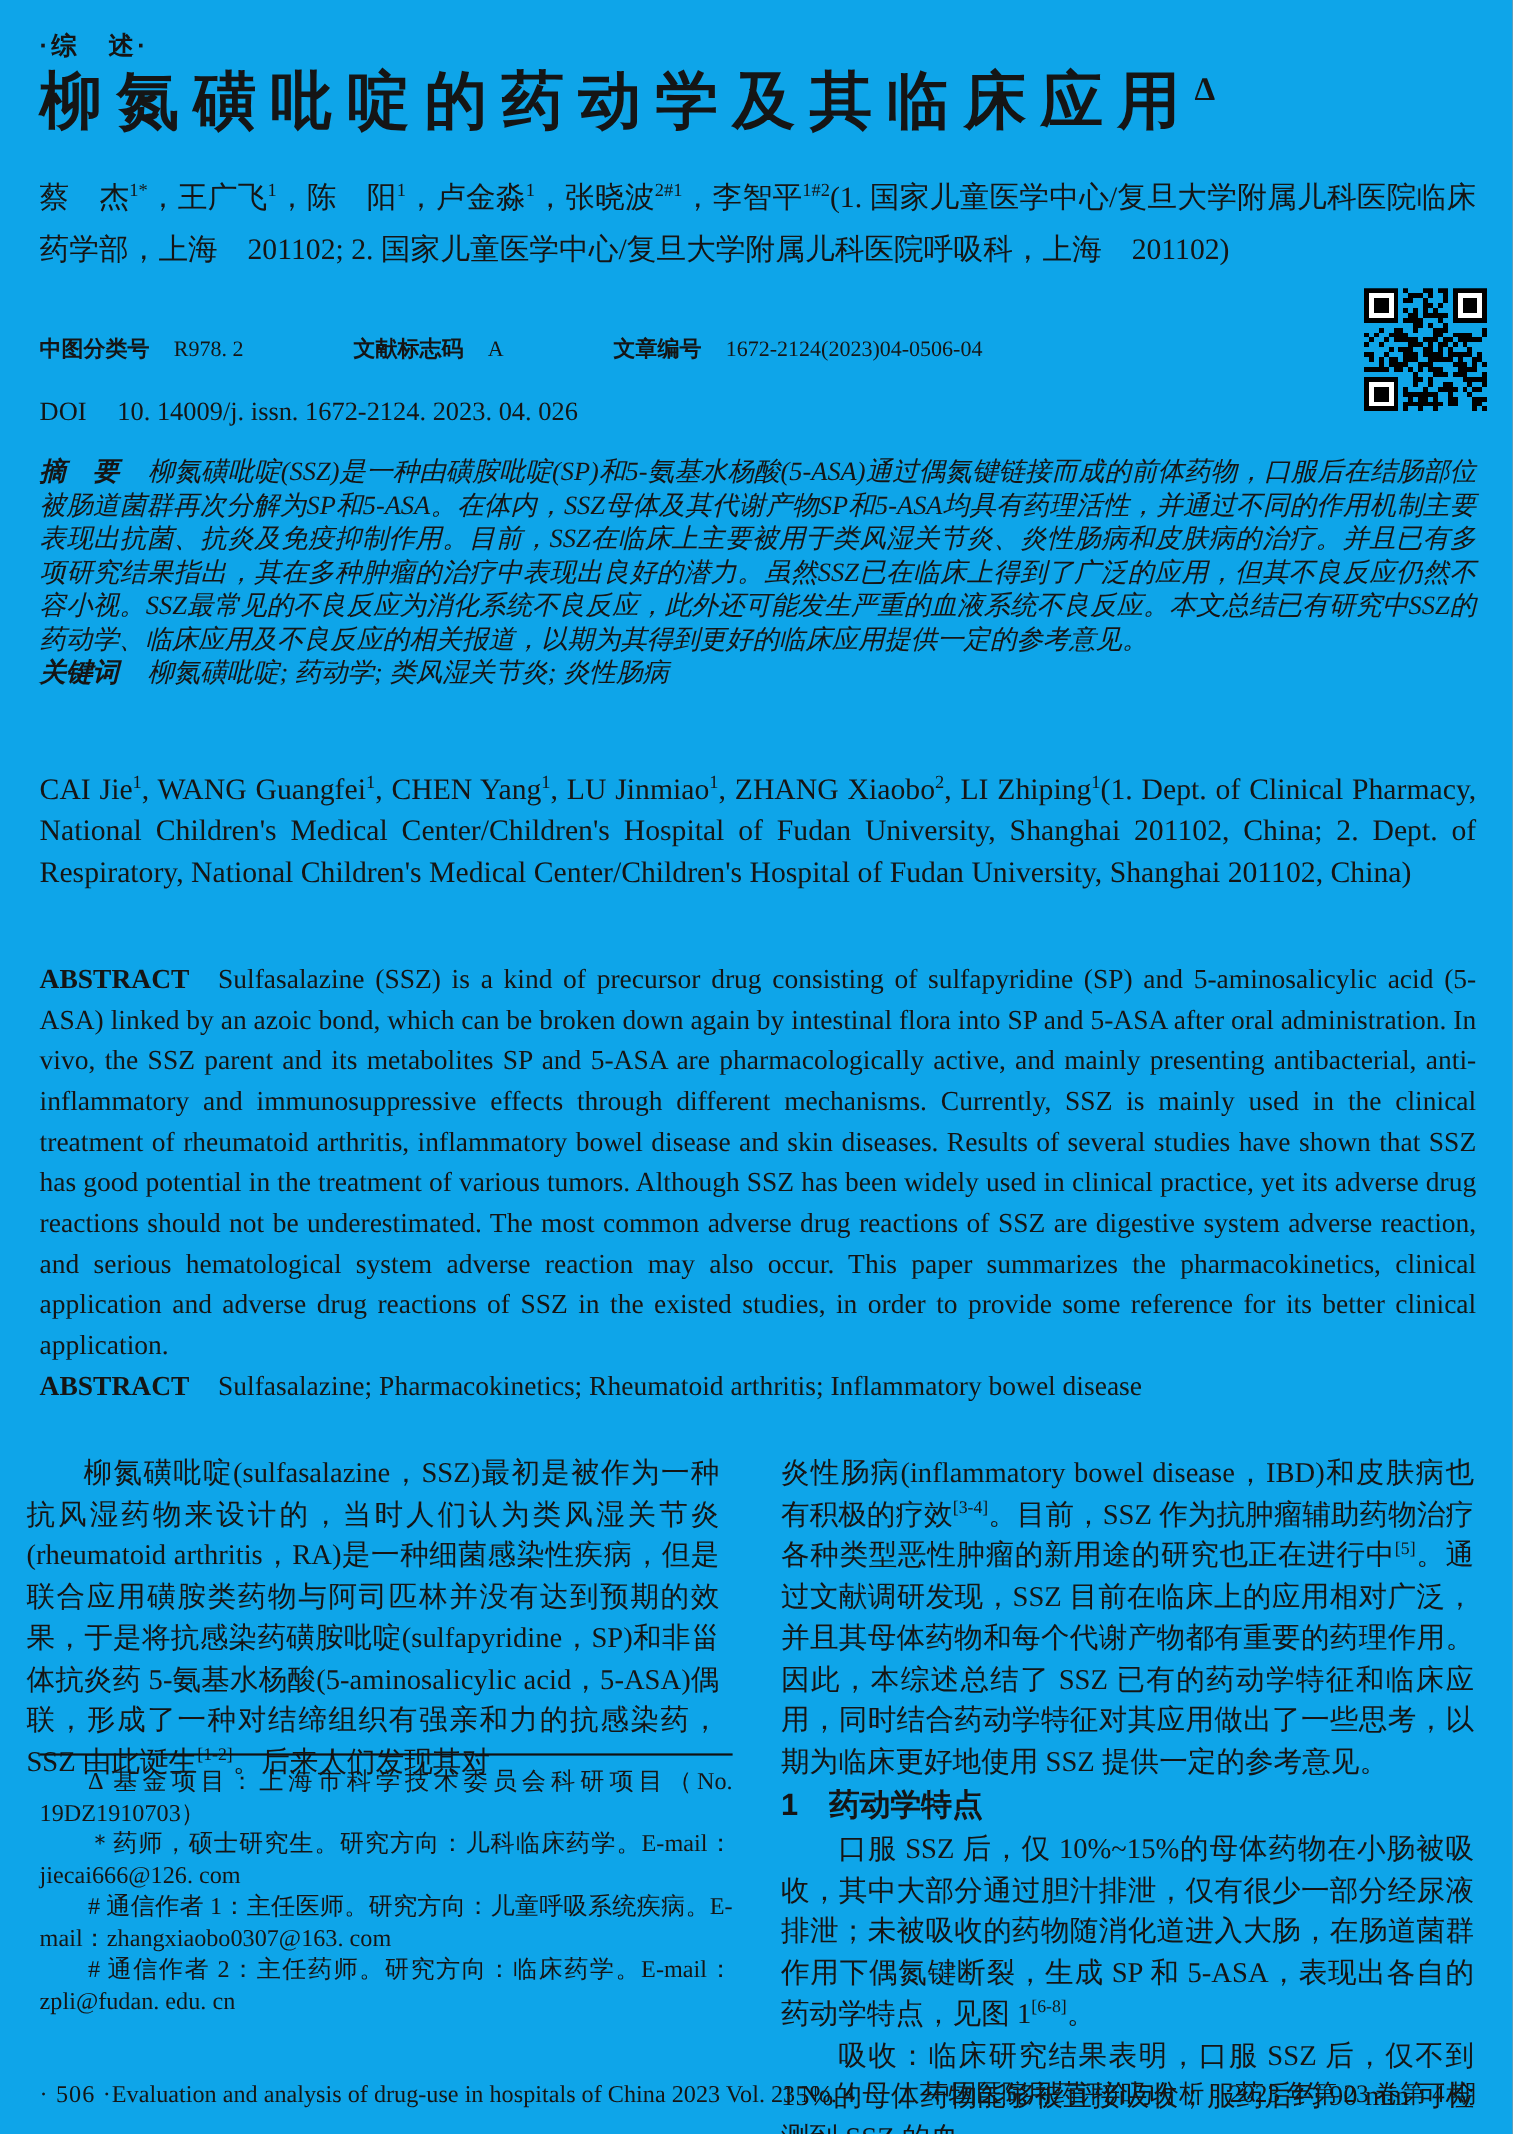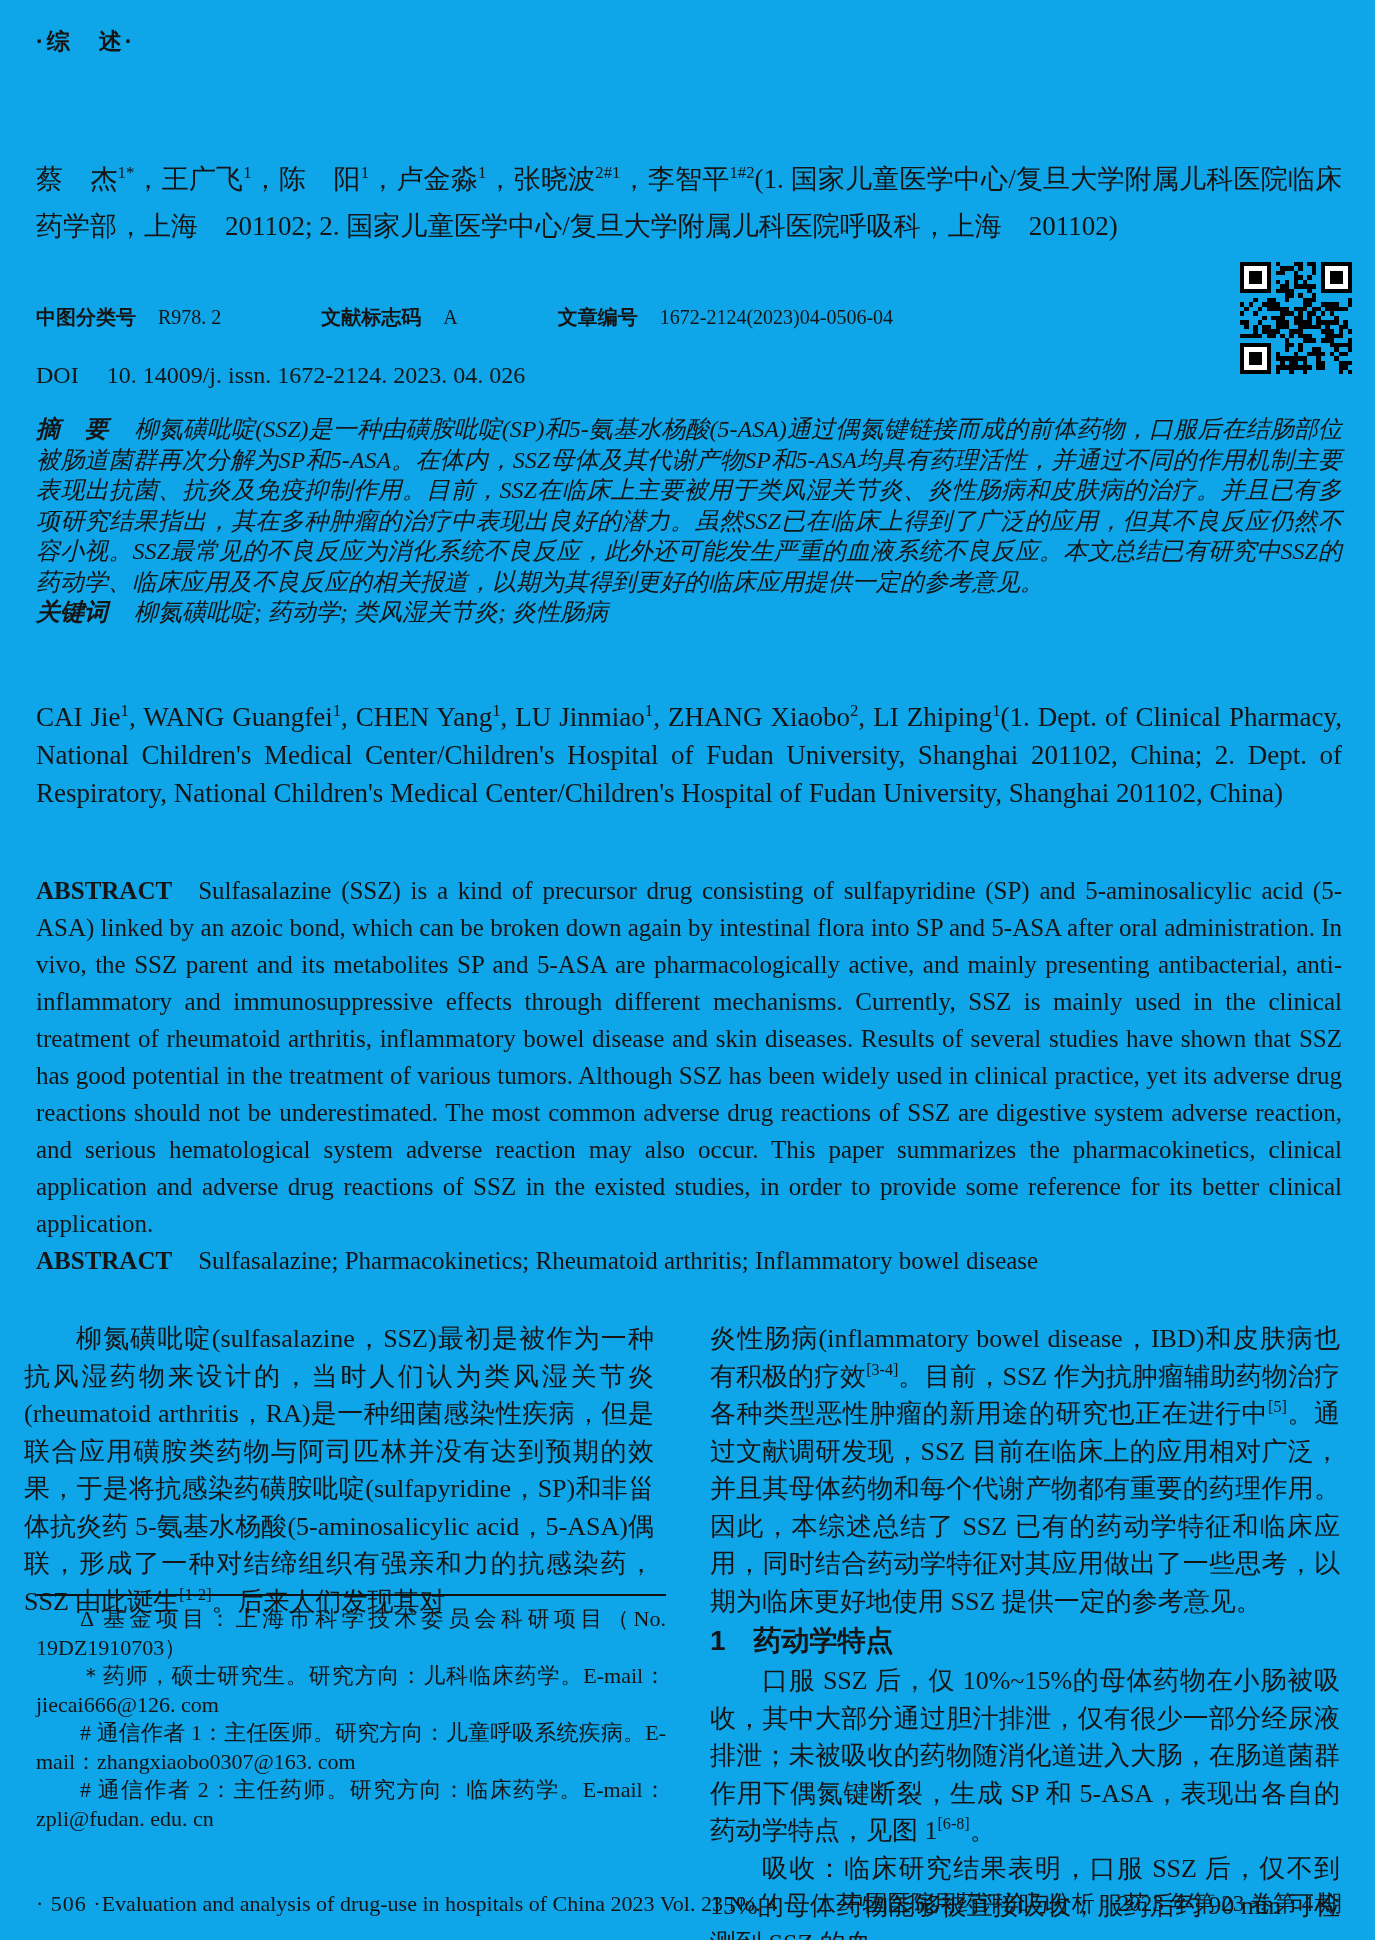--- a/index.html
+++ b/index.html
@@ -82,20 +82,21 @@
   .footer .right{font-size:23px;}
   .pageno{letter-spacing:1px;}
 </style>
 </head>
 <body>
 
 <div class="page">
 
   <div class="section-label">·综　述·</div>
 
+  <h1 class="title-cn" style="margin:0;"><span>柳氮磺吡啶的药动学及其临床应用</span><sup>Δ</sup></h1>
 
   <div class="authors-cn">
     <span><span>蔡　杰</span><sup>1*</sup><span>，</span></span><span><span>王广飞</span><sup>1</sup><span>，</span></span><span><span>陈　阳</span><sup>1</sup><span>，</span></span><span><span>卢金淼</span><sup>1</sup><span>，</span></span><span><span>张晓波</span><sup>2#1</sup><span>，</span></span><span><span>李智平</span><sup>1#2</sup></span><span>(1. 国家儿童医学中心/复旦大学附属儿科医院临床药学部，上海　201102; 2. 国家儿童医学中心/复旦大学附属儿科医院呼吸科，上海　201102)</span>
   </div>
 
   <div class="meta-row">
     <span class="meta-label">中图分类号</span>
     <span class="meta-value">R978. 2</span>
     <span class="meta-label meta-gap">文献标志码</span>
     <span class="meta-value">A</span>

